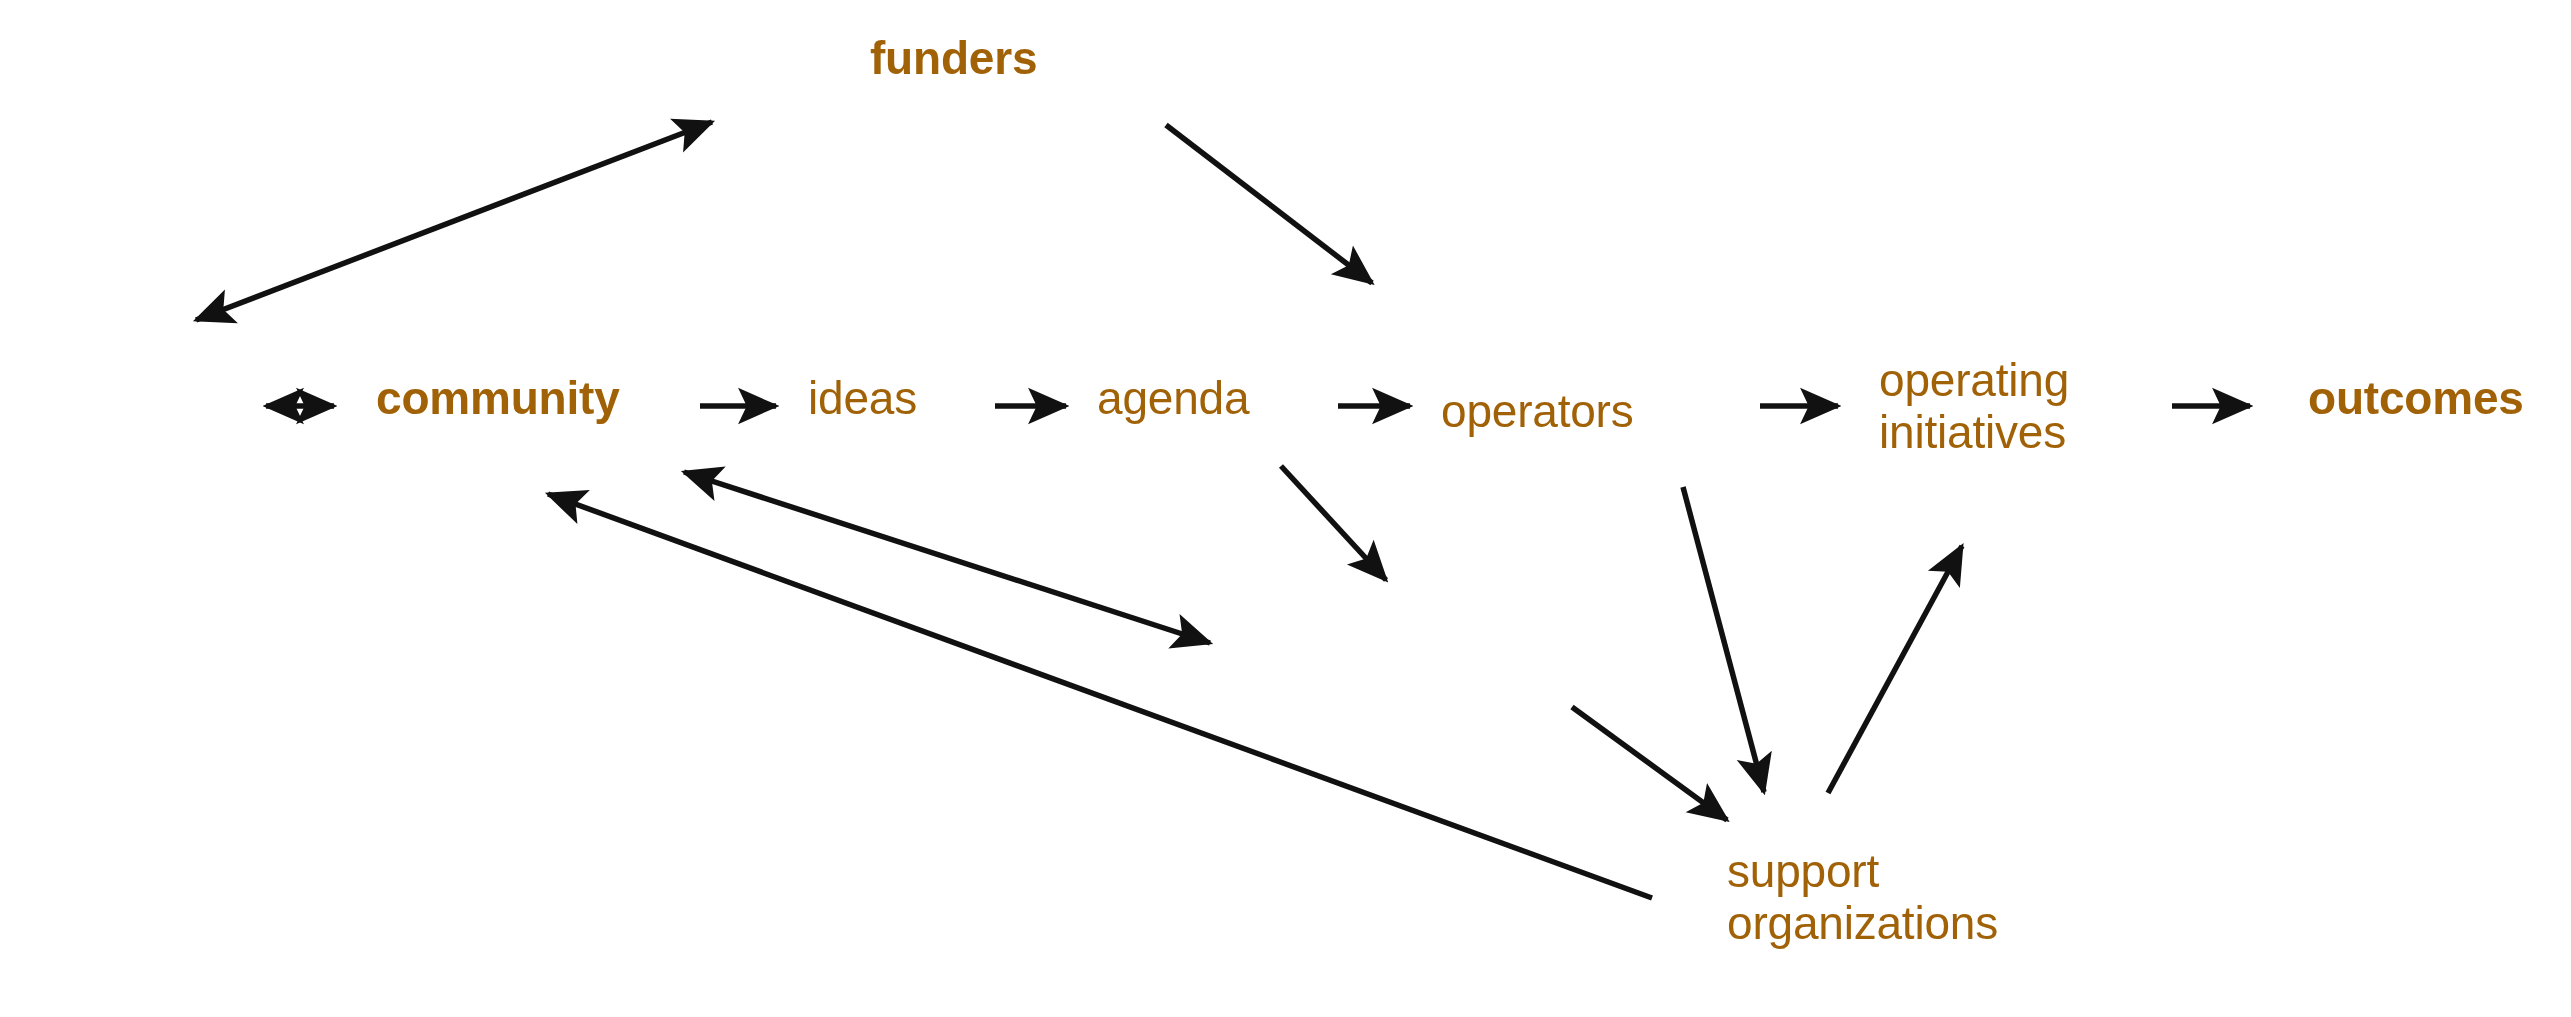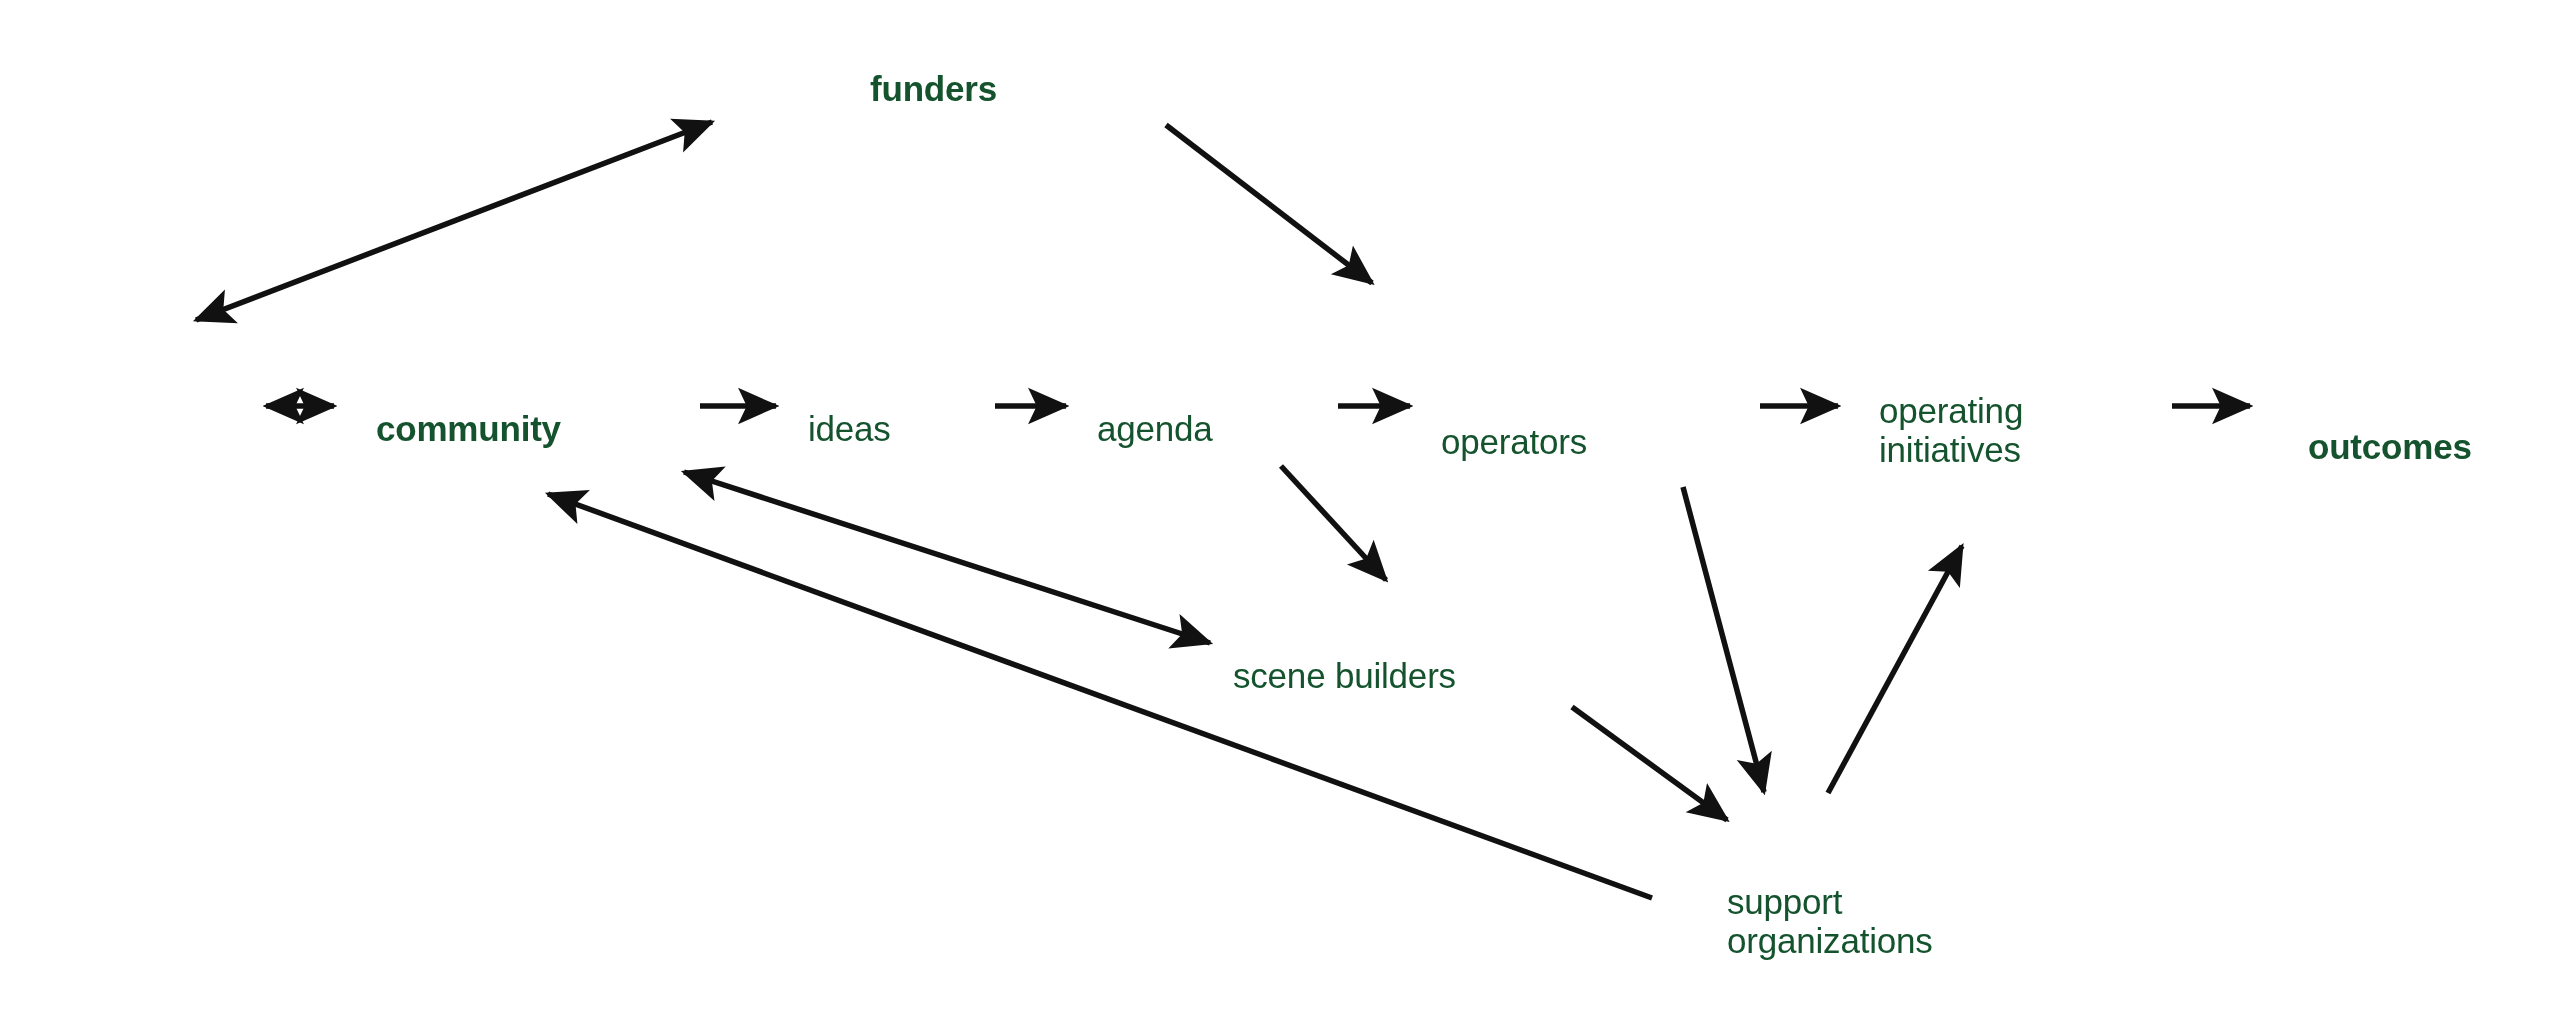--- a/index.html
+++ b/index.html
@@ -20,26 +20,25 @@
     position: absolute;
     left: 0;
     top: 0;
     width: 2571px;
     height: 1017px;
   }
   .node {
     position: absolute;
     white-space: pre;
     line-height: 1.12;
-    font-size: 35px;
+    font-size: 46px;
     font-weight: 400;
     font-style: normal;
-    color: #14532d;
+    color: #a16207;
     letter-spacing: -0.2px;
-    margin-top: 36px;
   }
   .node.bold   { font-weight: 700; }
   .node.italic { }
   .node.two-line { line-height: 1.12; }
 </style>
 </head>
 <body>
 
 <div id="stage">
 
@@ -93,20 +92,19 @@
 
   <div class="node" style="left:808px; top:373px;">ideas</div>
 
   <div class="node" style="left:1097px; top:373px;">agenda</div>
 
   <div class="node" style="left:1441px; top:386px;">operators</div>
 
   <div class="node italic two-line" style="left:1879px; top:355px;">operating
 initiatives</div>
 
-  <div class="node bold" style="left:2308px; top:391px;">outcomes</div>
+  <div class="node bold" style="left:2308px; top:373px;">outcomes</div>
 
-  <div class="node" style="left:1233px; top:620px;">scene builders</div>
 
   <div class="node italic two-line" style="left:1727px; top:846px;">support
 organizations</div>
 
 </div>
 
 </body></html>

